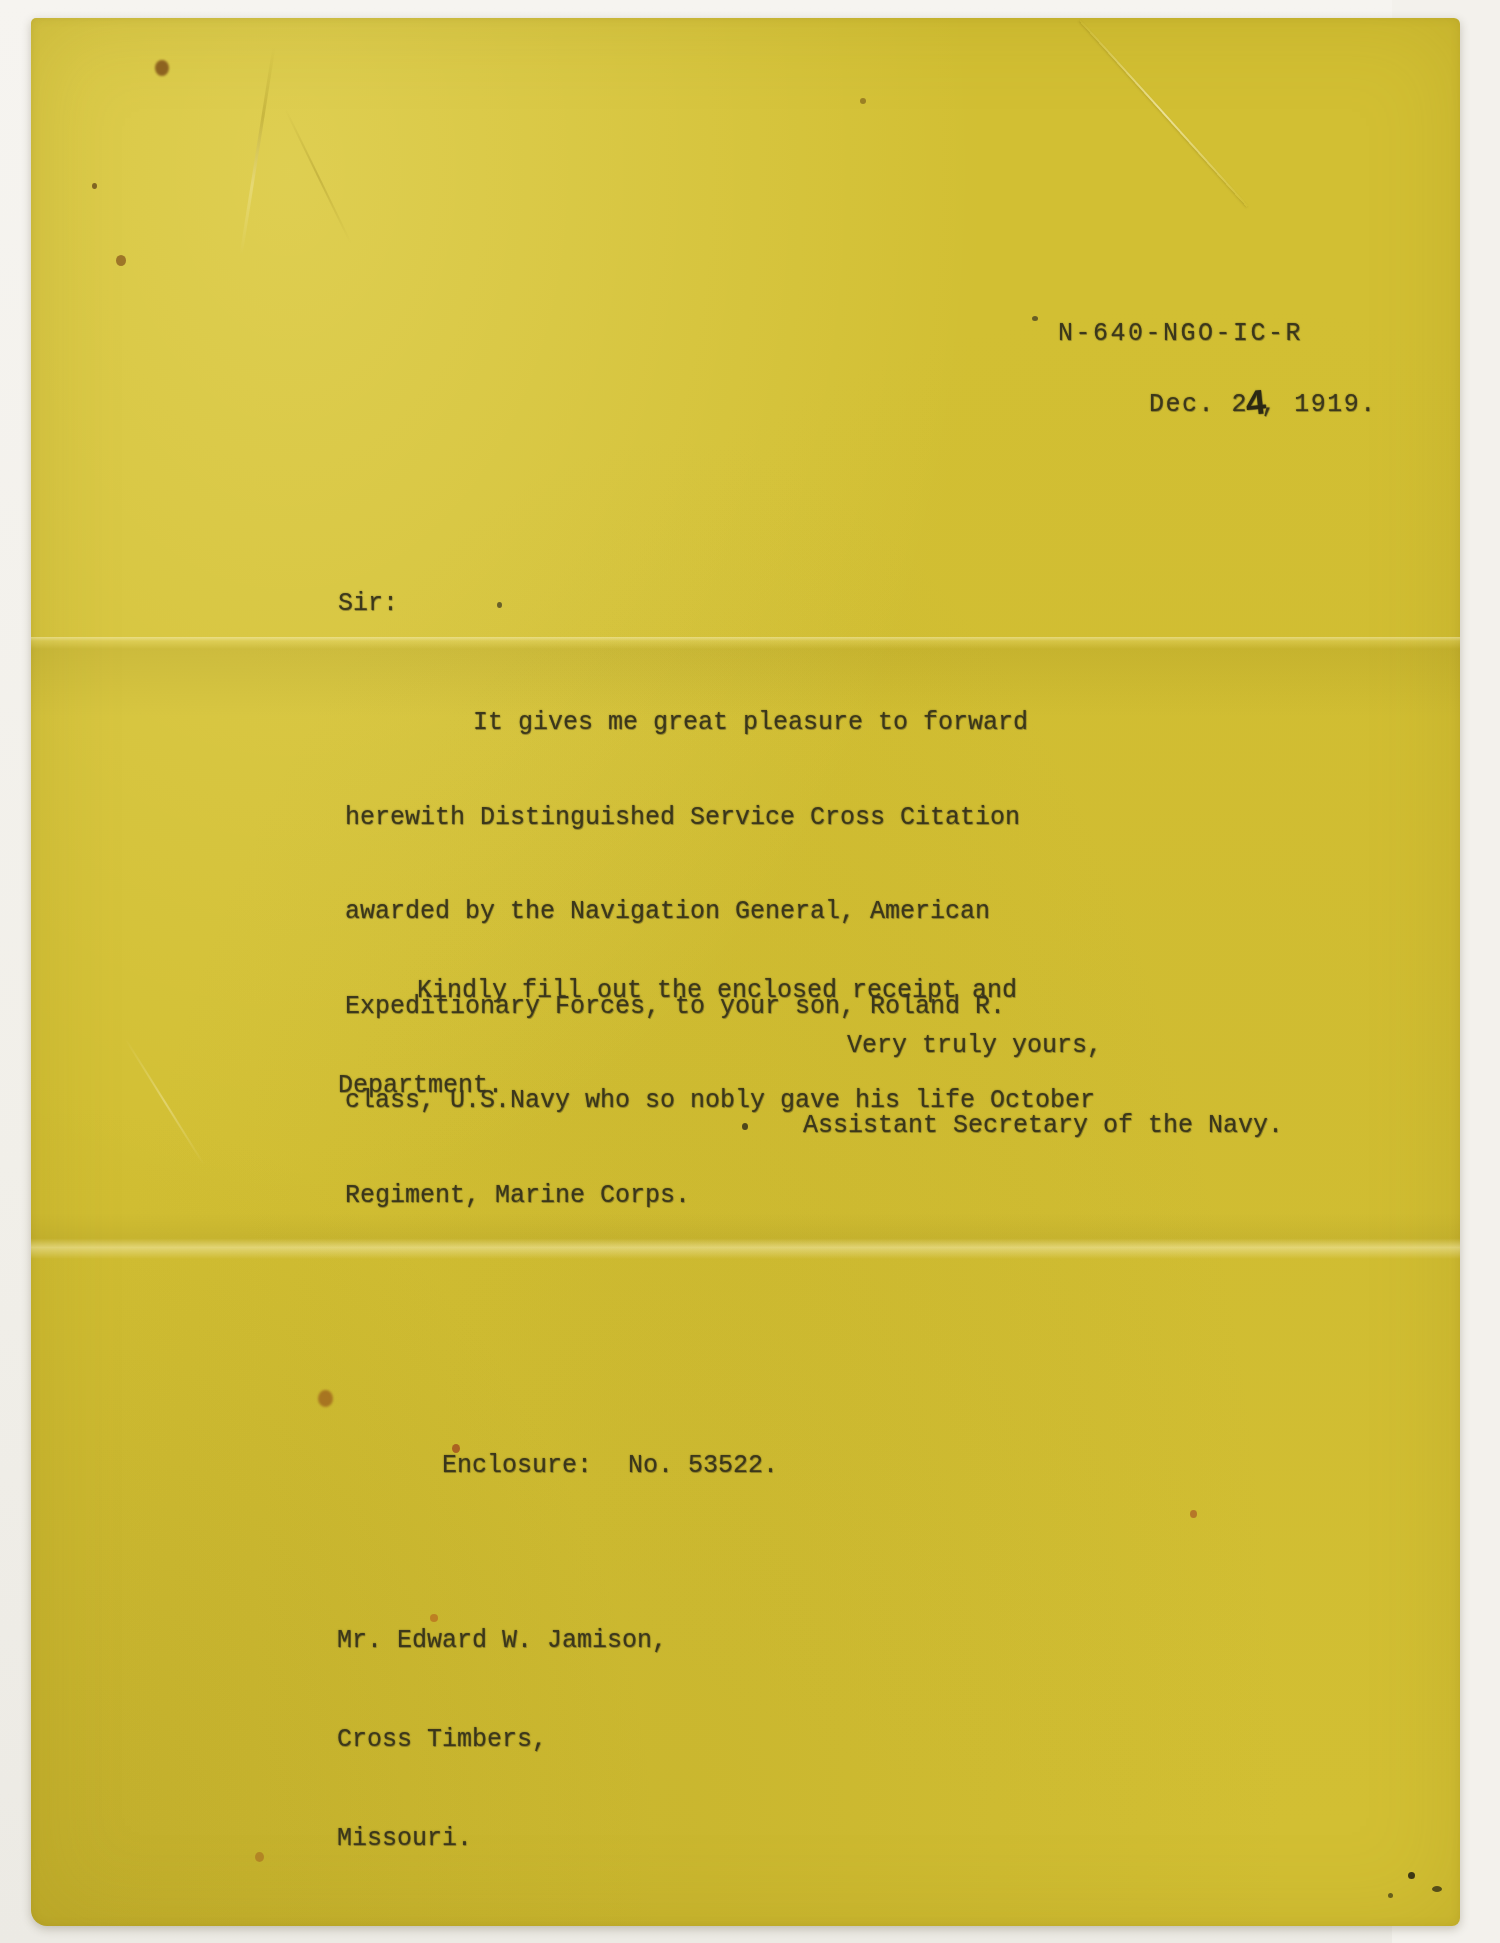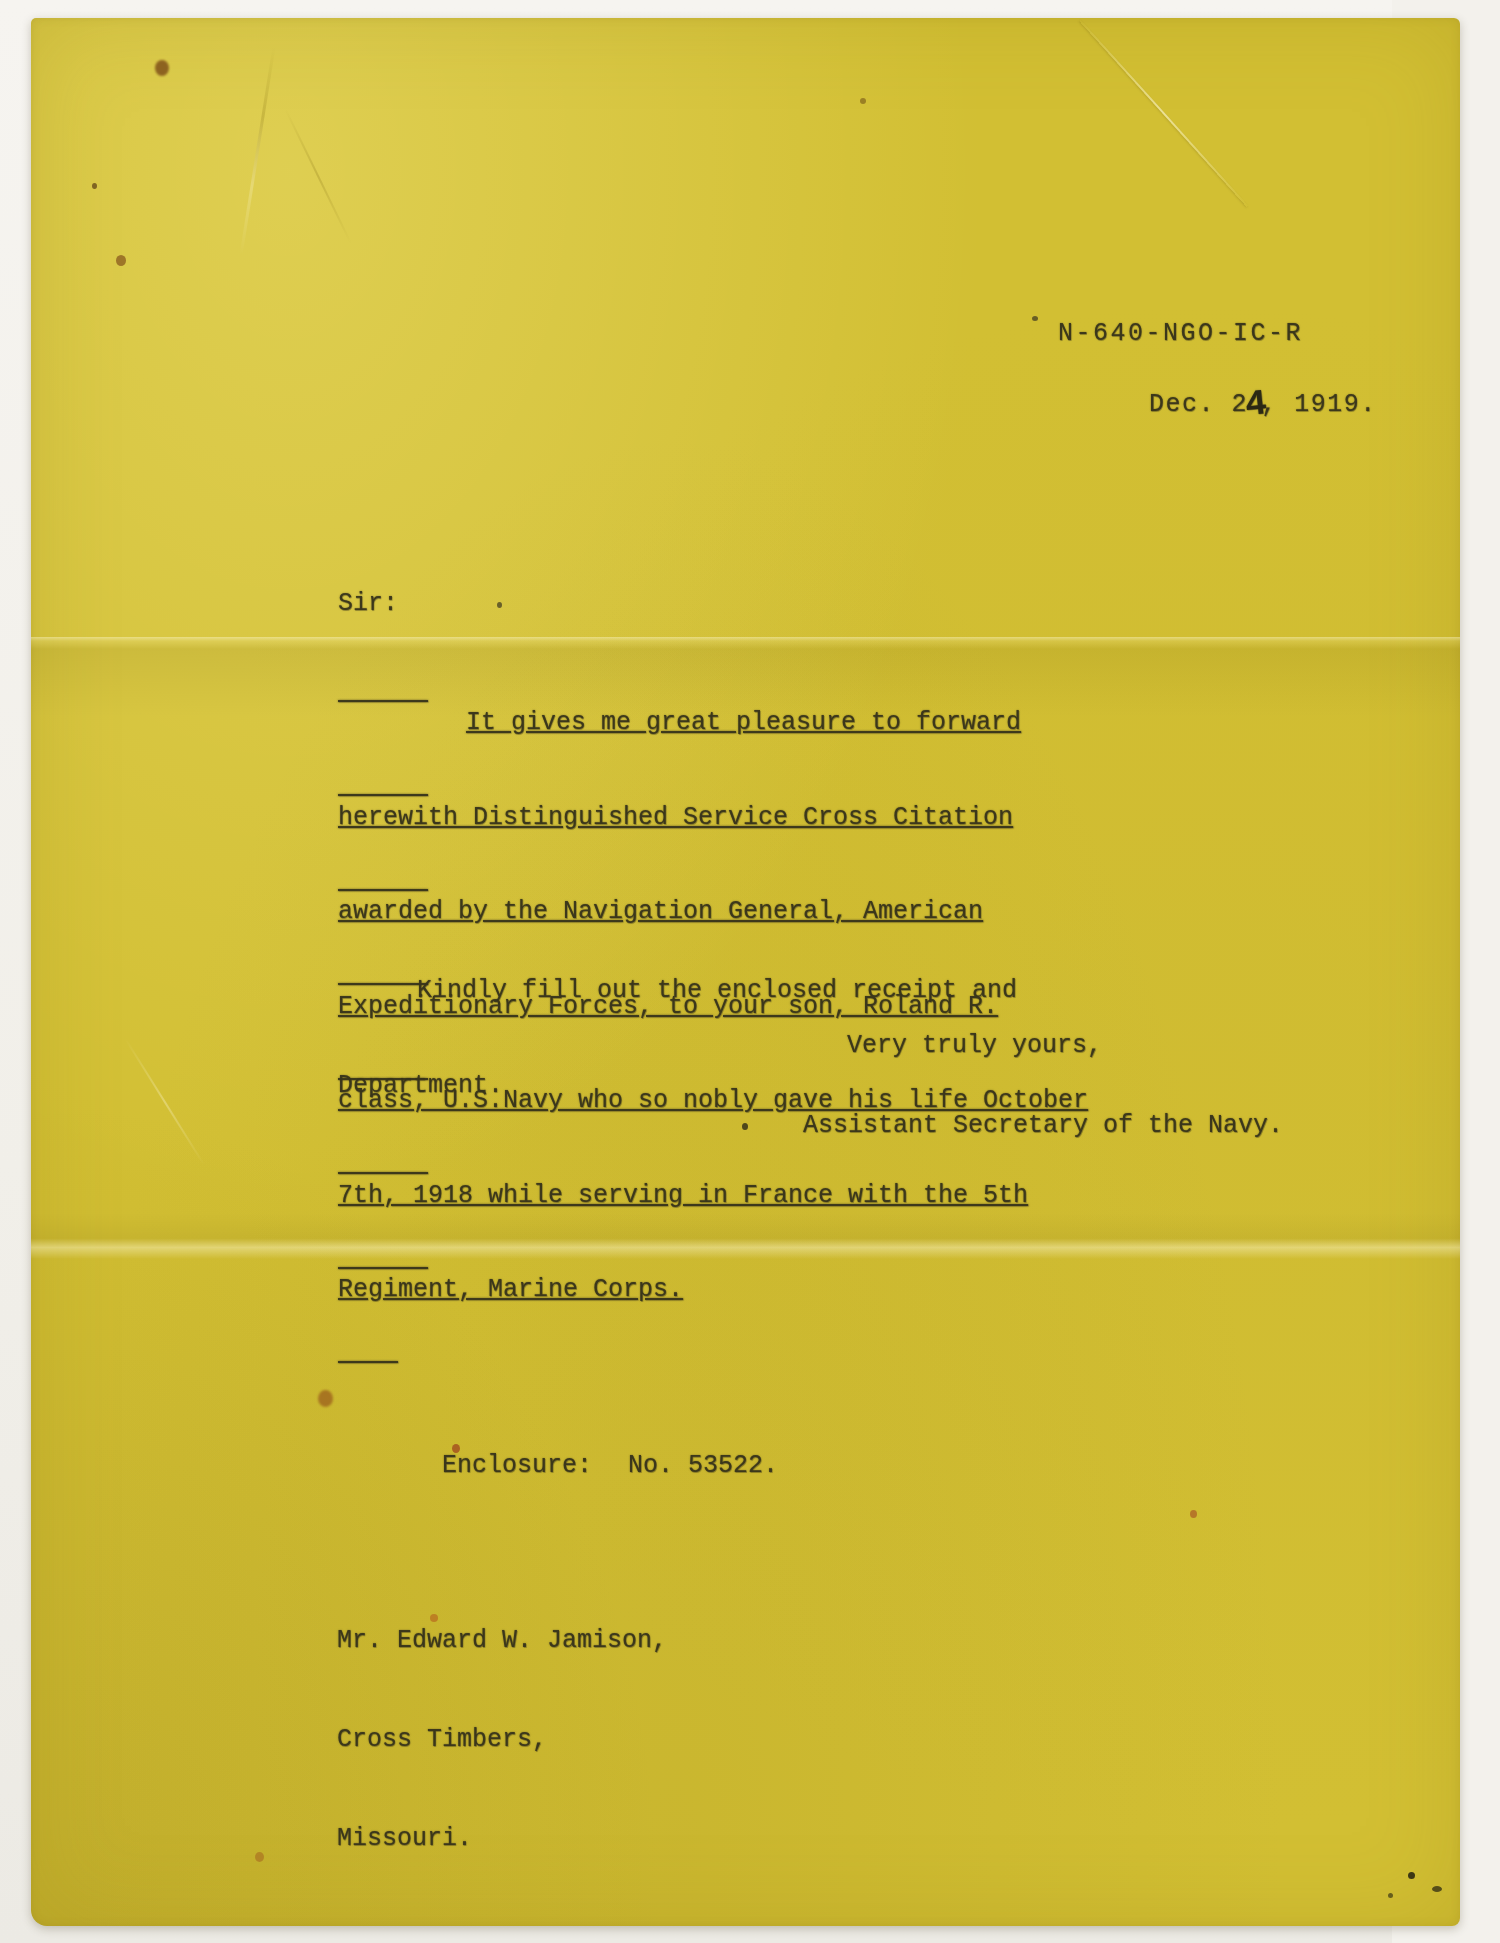--- a/index.html
+++ b/index.html
@@ -65,21 +65,21 @@
   .date-overstrike {
     display: inline-block;
     font-weight: bold;
     font-size: 36px;
     transform: rotate(-6deg) translateY(3px);
     margin-left: -3px;
     margin-right: -7px;
     color: rgba(40,38,20,0.95);
   }
   .salutation-line { left: 307px; top: 570px; }
-  .body-block      { left: 307px; top: 626px; text-decoration: underline; }
+  .body-block      { left: 314px; top: 626px; }
   .body-block .indent { margin-left: 128px; }
   .para2-block     { left: 307px; top: 894px; }
   .para2-block .indent { margin-left: 79px; }
   .closing-line    { left: 816px; top: 1012px; }
   .signature-line  { left: 772px; top: 1092px; }
   .enclosure-line  { left: 321px; top: 1400px; }
   .enclosure-line .enc-num { margin-left: 36px; }
   .recipient-block { left: 306px; top: 1540px; line-height: 33px; }
 </style>
 </head>
@@ -123,21 +123,20 @@
     </div>
 
     <div class="ink salutation-line">Sir:</div>
 
     <div class="ink body-block">
       <div class="indent">It gives me great pleasure to forward</div>
       <div>herewith Distinguished Service Cross Citation</div>
       <div>awarded by the Navigation General, American</div>
       <div>Expeditionary Forces, to your son, Roland R.</div>
       <div>class, U.S.Navy who so nobly gave his life October</div>
-      <div>7th, 1918 while serving in France with the 5th</div>
       <div>Regiment, Marine Corps.</div>
     </div>
 
     <div class="ink para2-block">
       <div class="indent">Kindly fill out the enclosed receipt and</div>
       <div>Department.</div>
     </div>
 
     <div class="ink closing-line">Very truly yours,</div>
 

